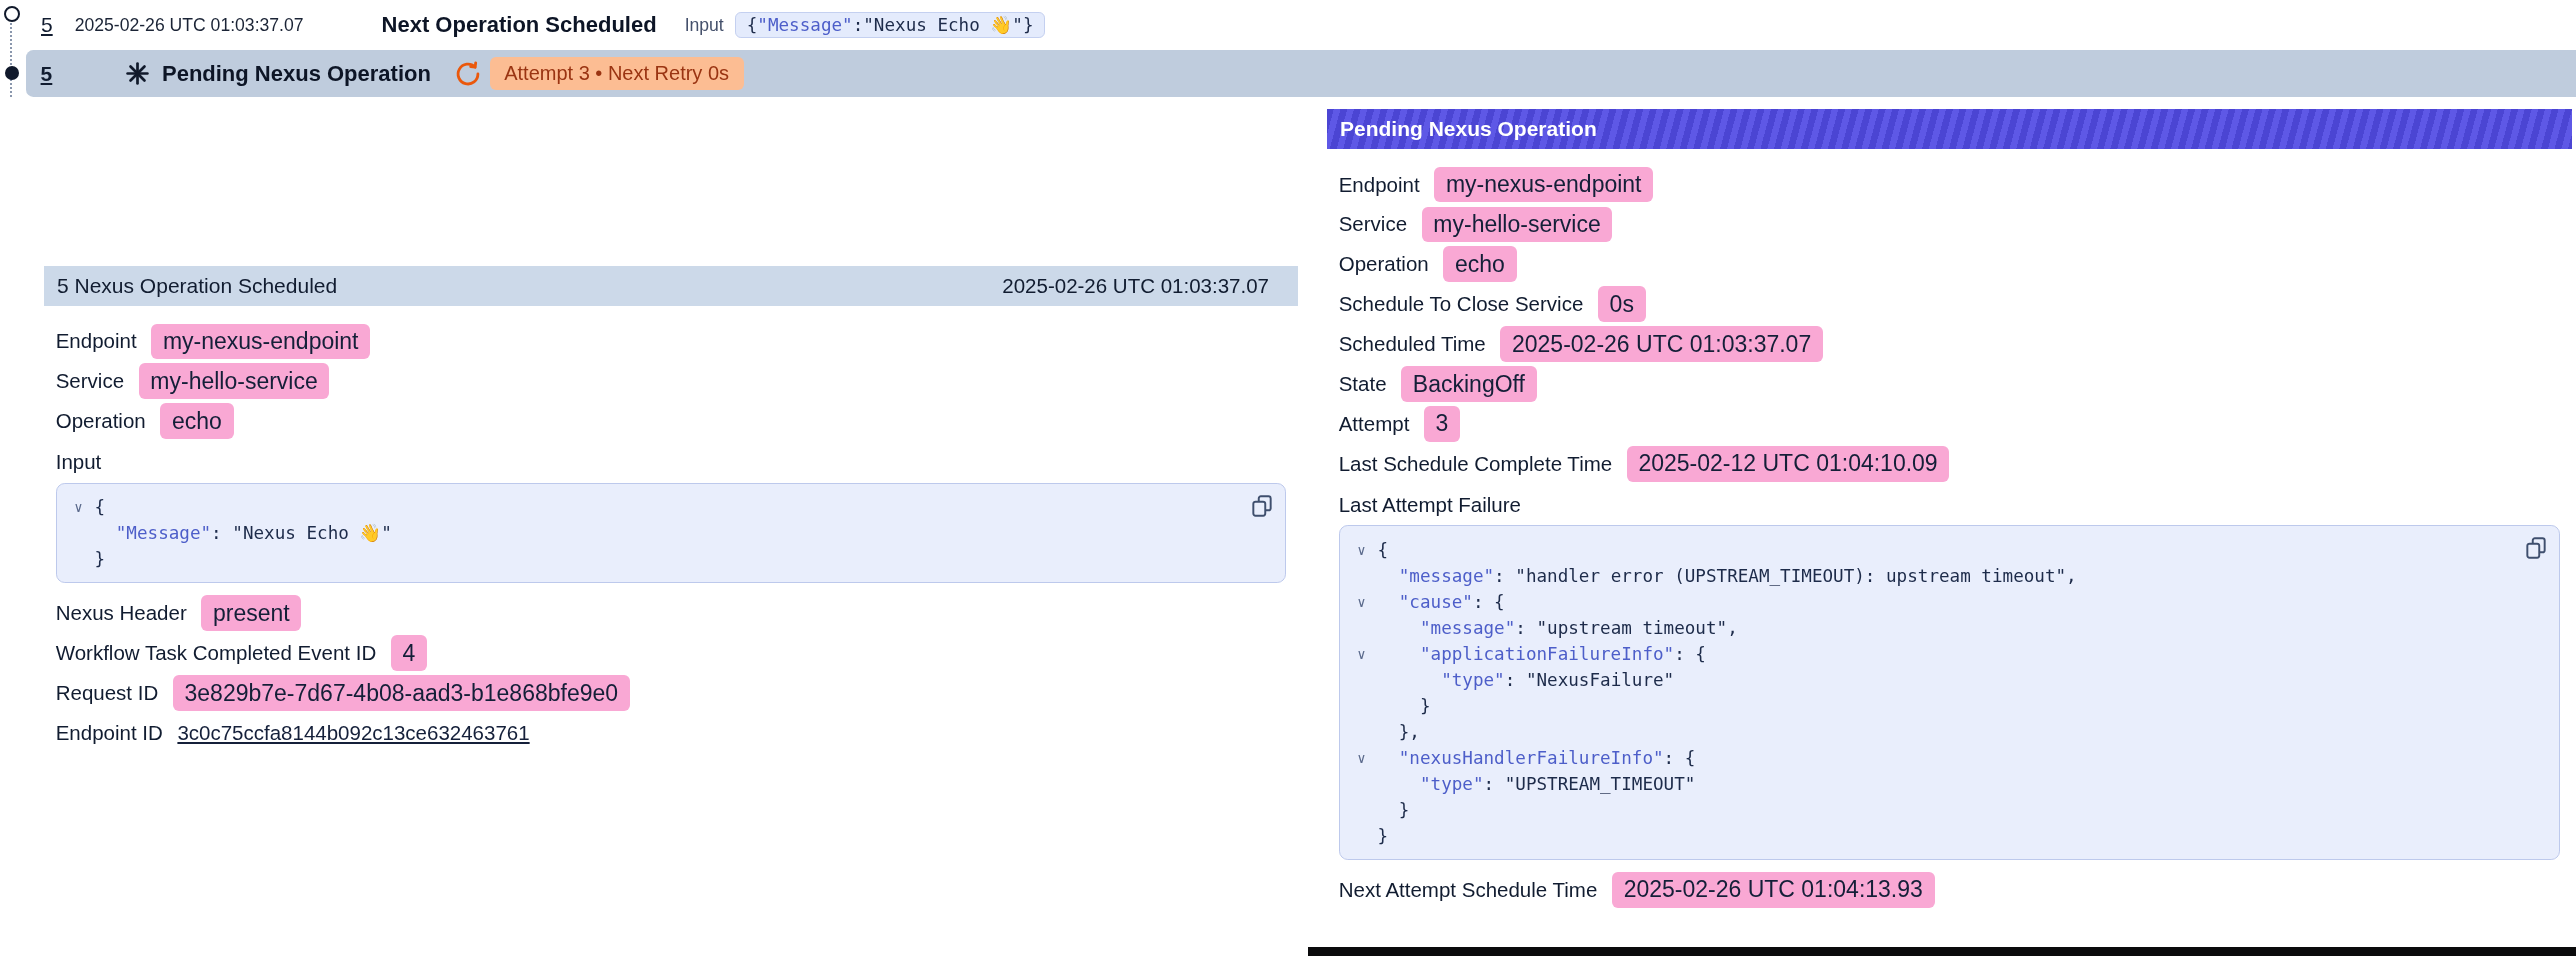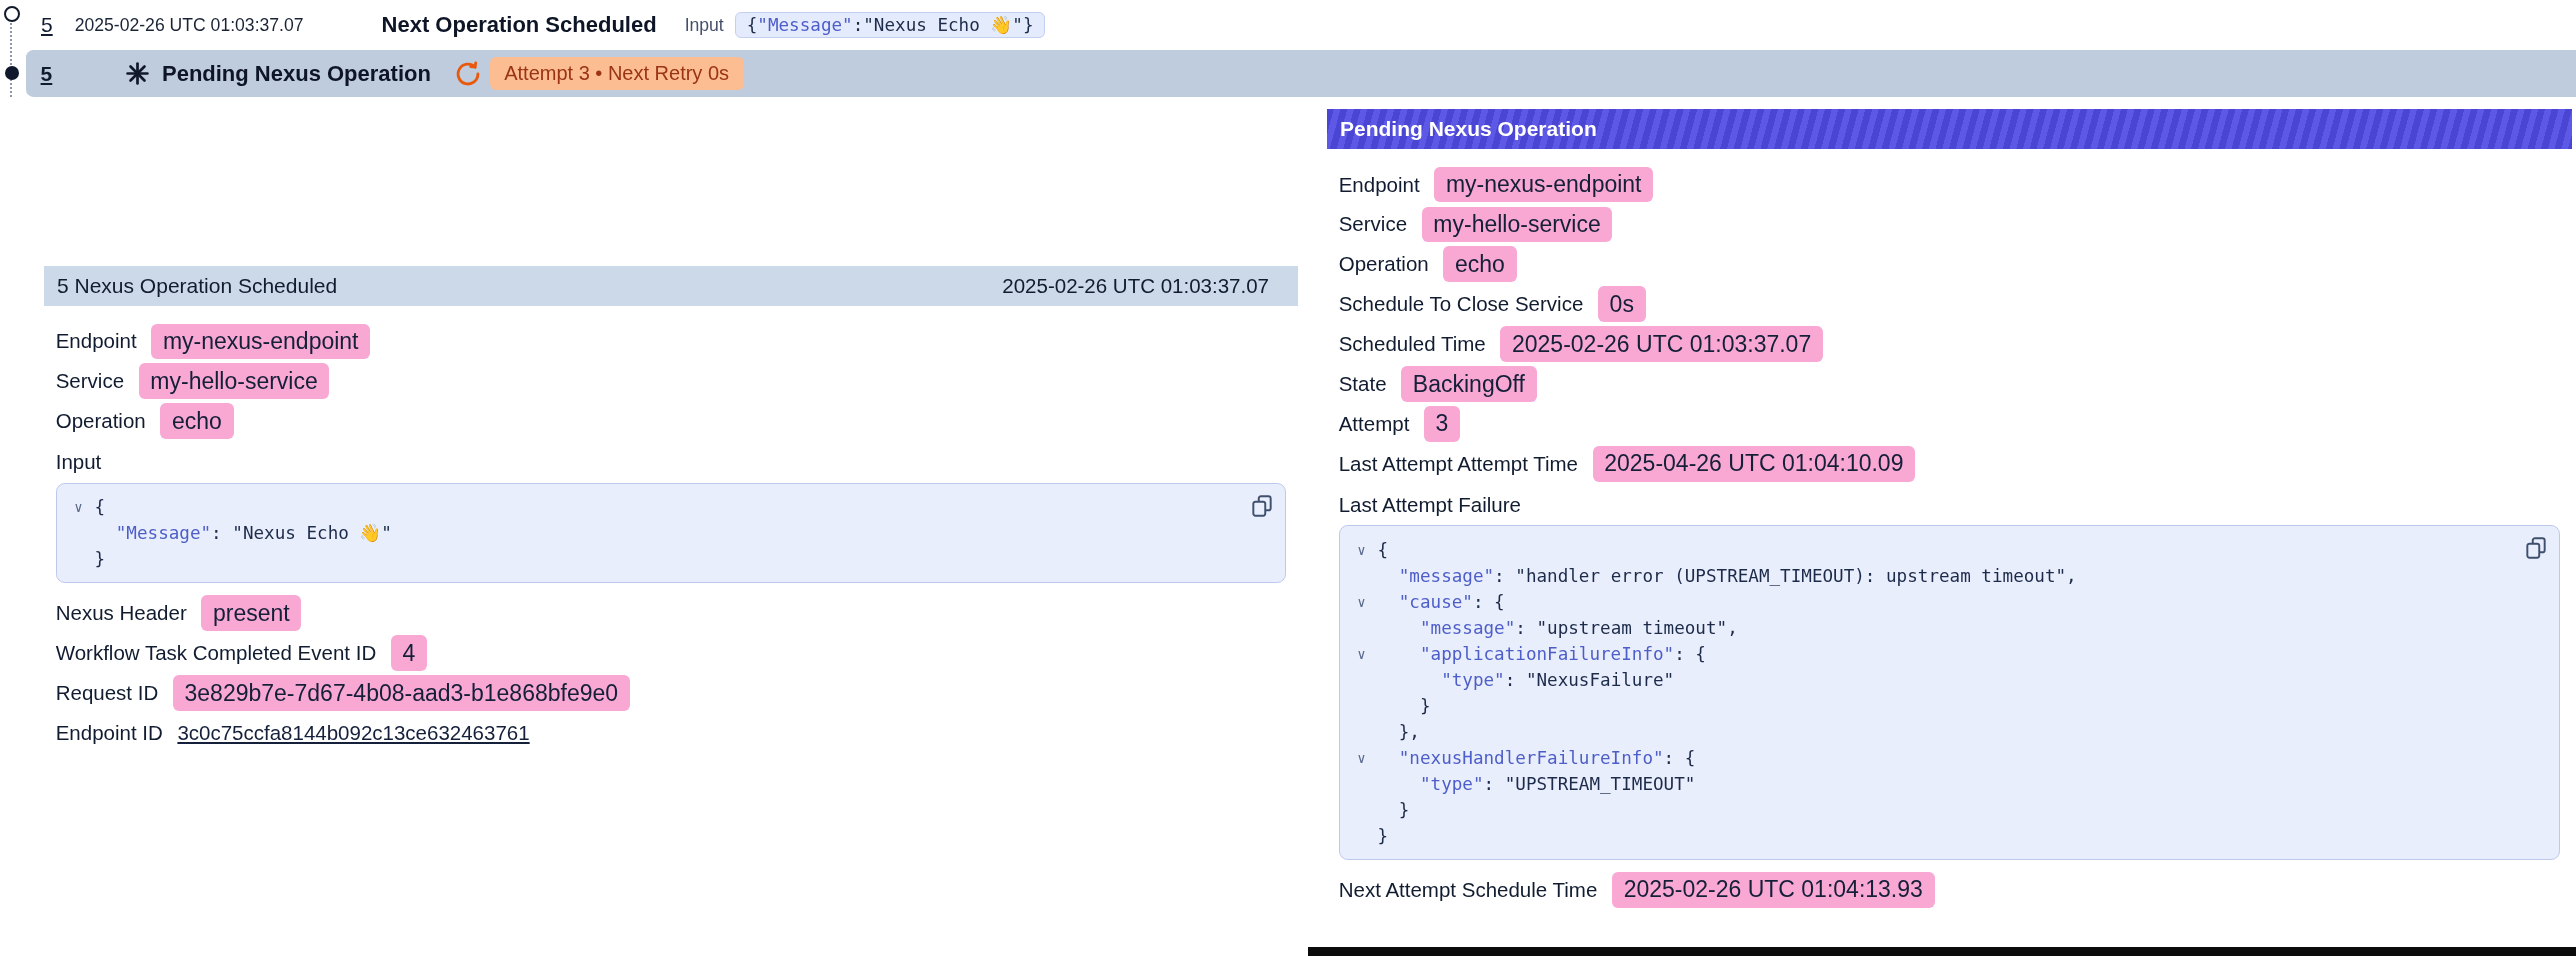--- a/index.html
+++ b/index.html
@@ -215,22 +215,22 @@
         </div>
         <div class="field-row">
           <span class="field-label">State</span>
           <span class="badge">BackingOff</span>
         </div>
         <div class="field-row">
           <span class="field-label">Attempt</span>
           <span class="badge">3</span>
         </div>
         <div class="field-row">
-          <span class="field-label">Last Attempt Attempt Time</span>
-          <span class="badge">2025-04-26 UTC 01:04:10.09</span>
+          <span class="field-label">Last Schedule Complete Time</span>
+          <span class="badge">2025-02-12 UTC 01:04:10.09</span>
         </div>
 
         <div class="section-label">Last Attempt Failure</div>
         <div class="code-block">
           <div>
               <div class="code-line">
                 <span class="chev">∨</span>
                 <span class="code-text">{</span>
               </div>
               <div class="code-line">

